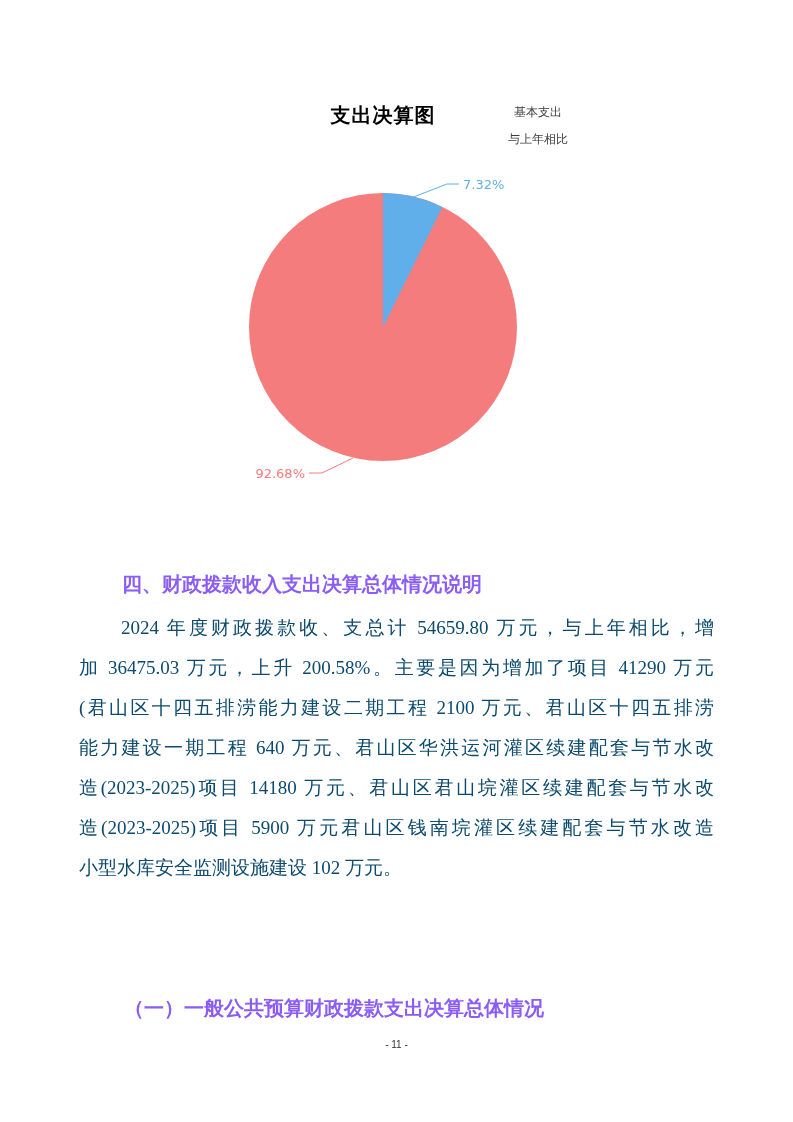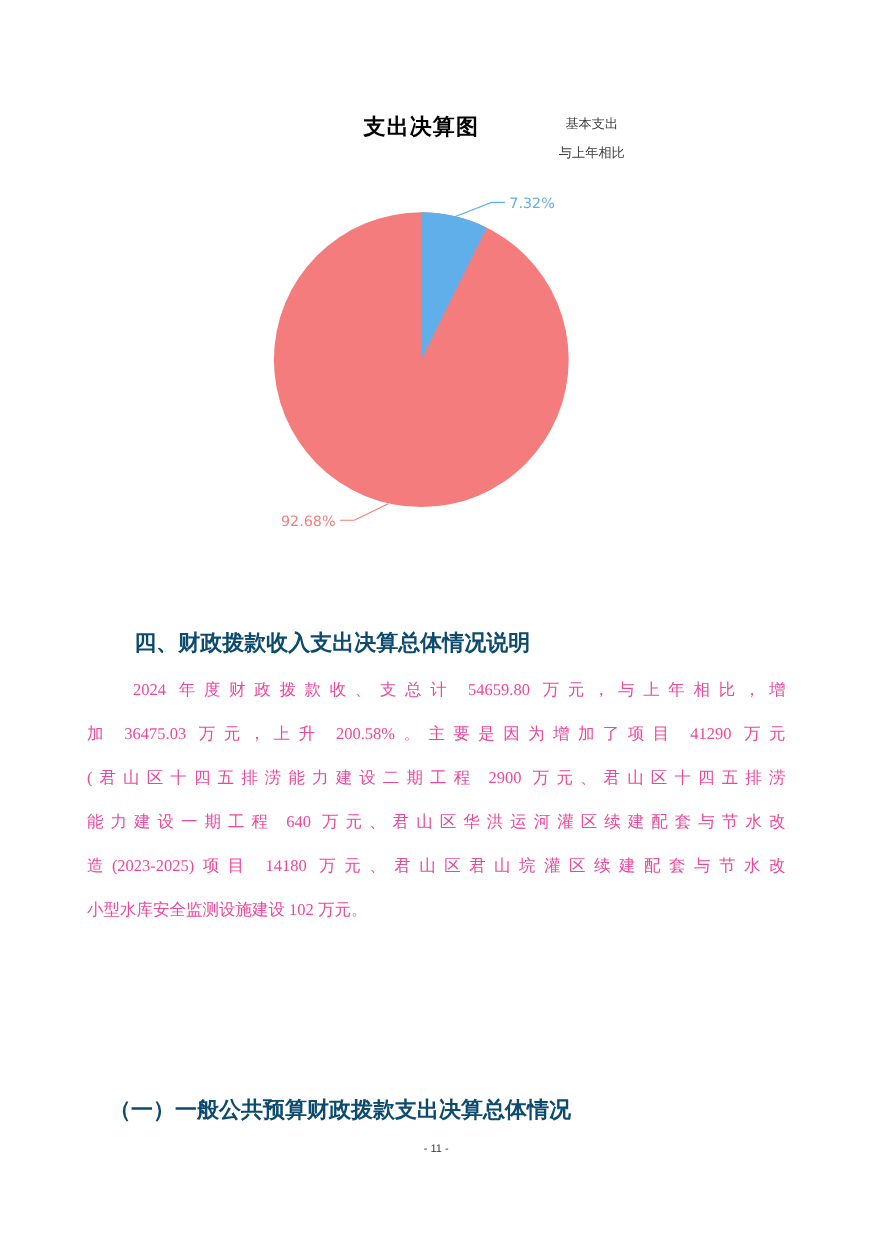--- a/index.html
+++ b/index.html
@@ -38,33 +38,33 @@
     font-size: 12px;
     color: #3d3d3d;
   }
   .pie { position: absolute; left: 228px; top: 172px; }
   .pie-label { font-family: "DejaVu Sans", sans-serif; font-size: 13px; }
   .h-main {
     position: absolute;
     font-family: "Liberation Sans", sans-serif;
     font-weight: bold;
     font-size: 20px;
-    color: #0c4a6e;
+    color: #8b5cf6;
     white-space: nowrap;
   }
   .h4 { left: 122px; top: 571px; }
   .h5 { left: 122px; top: 951px; }
-  .h5sub { left: 99px; top: 995px; }
+  .h5sub { left: 124px; top: 995px; }
   .para {
     position: absolute;
     left: 79px;
     top: 608px;
     width: 635px;
-    font-size: 15px;
-    color: #ec4899;
+    font-size: 19px;
+    color: #0c4a6e;
   }
   .pline {
     height: 40px;
     line-height: 40px;
     white-space: nowrap;
     overflow: hidden;
   }
   .just { text-align: justify; text-align-last: justify; text-justify: inter-character; }
   .ind { text-indent: 42px; }
   .footer {
@@ -103,23 +103,24 @@
     <text class="pie-label" x="235" y="17" fill="#61AFEA">7.32%</text>
     <polyline points="125,286 94,301 81,301" fill="none" stroke-width="1" stroke="#F47C7C"></polyline>
     <text class="pie-label" x="77" y="306" text-anchor="end" fill="#F47C7C">92.68%</text>
   </svg>
 
   <div class="h-main h4">四、财政拨款收入支出决算总体情况说明</div>
 
   <div class="para">
     <div class="pline ind just">2024 年度财政拨款收、支总计 54659.80 万元，与上年相比，增</div>
     <div class="pline just">加 36475.03 万元，上升 200.58%。主要是因为增加了项目 41290 万元</div>
-    <div class="pline just">(君山区十四五排涝能力建设二期工程 2900 万元、君山区十四五排涝</div>
+    <div class="pline just">(君山区十四五排涝能力建设二期工程 2100 万元、君山区十四五排涝</div>
     <div class="pline just">能力建设一期工程 640 万元、君山区华洪运河灌区续建配套与节水改</div>
     <div class="pline just">造(2023-2025)项目 14180 万元、君山区君山垸灌区续建配套与节水改</div>
+    <div class="pline just">造(2023-2025)项目 5900 万元君山区钱南垸灌区续建配套与节水改造</div>
     <div class="pline">小型水库安全监测设施建设 102 万元。</div>
   </div>
 
   <div class="h-main h5sub">（一）一般公共预算财政拨款支出决算总体情况</div>
 
   <div class="footer">- 11 -</div>
 
 </div>
 
 </body></html>

